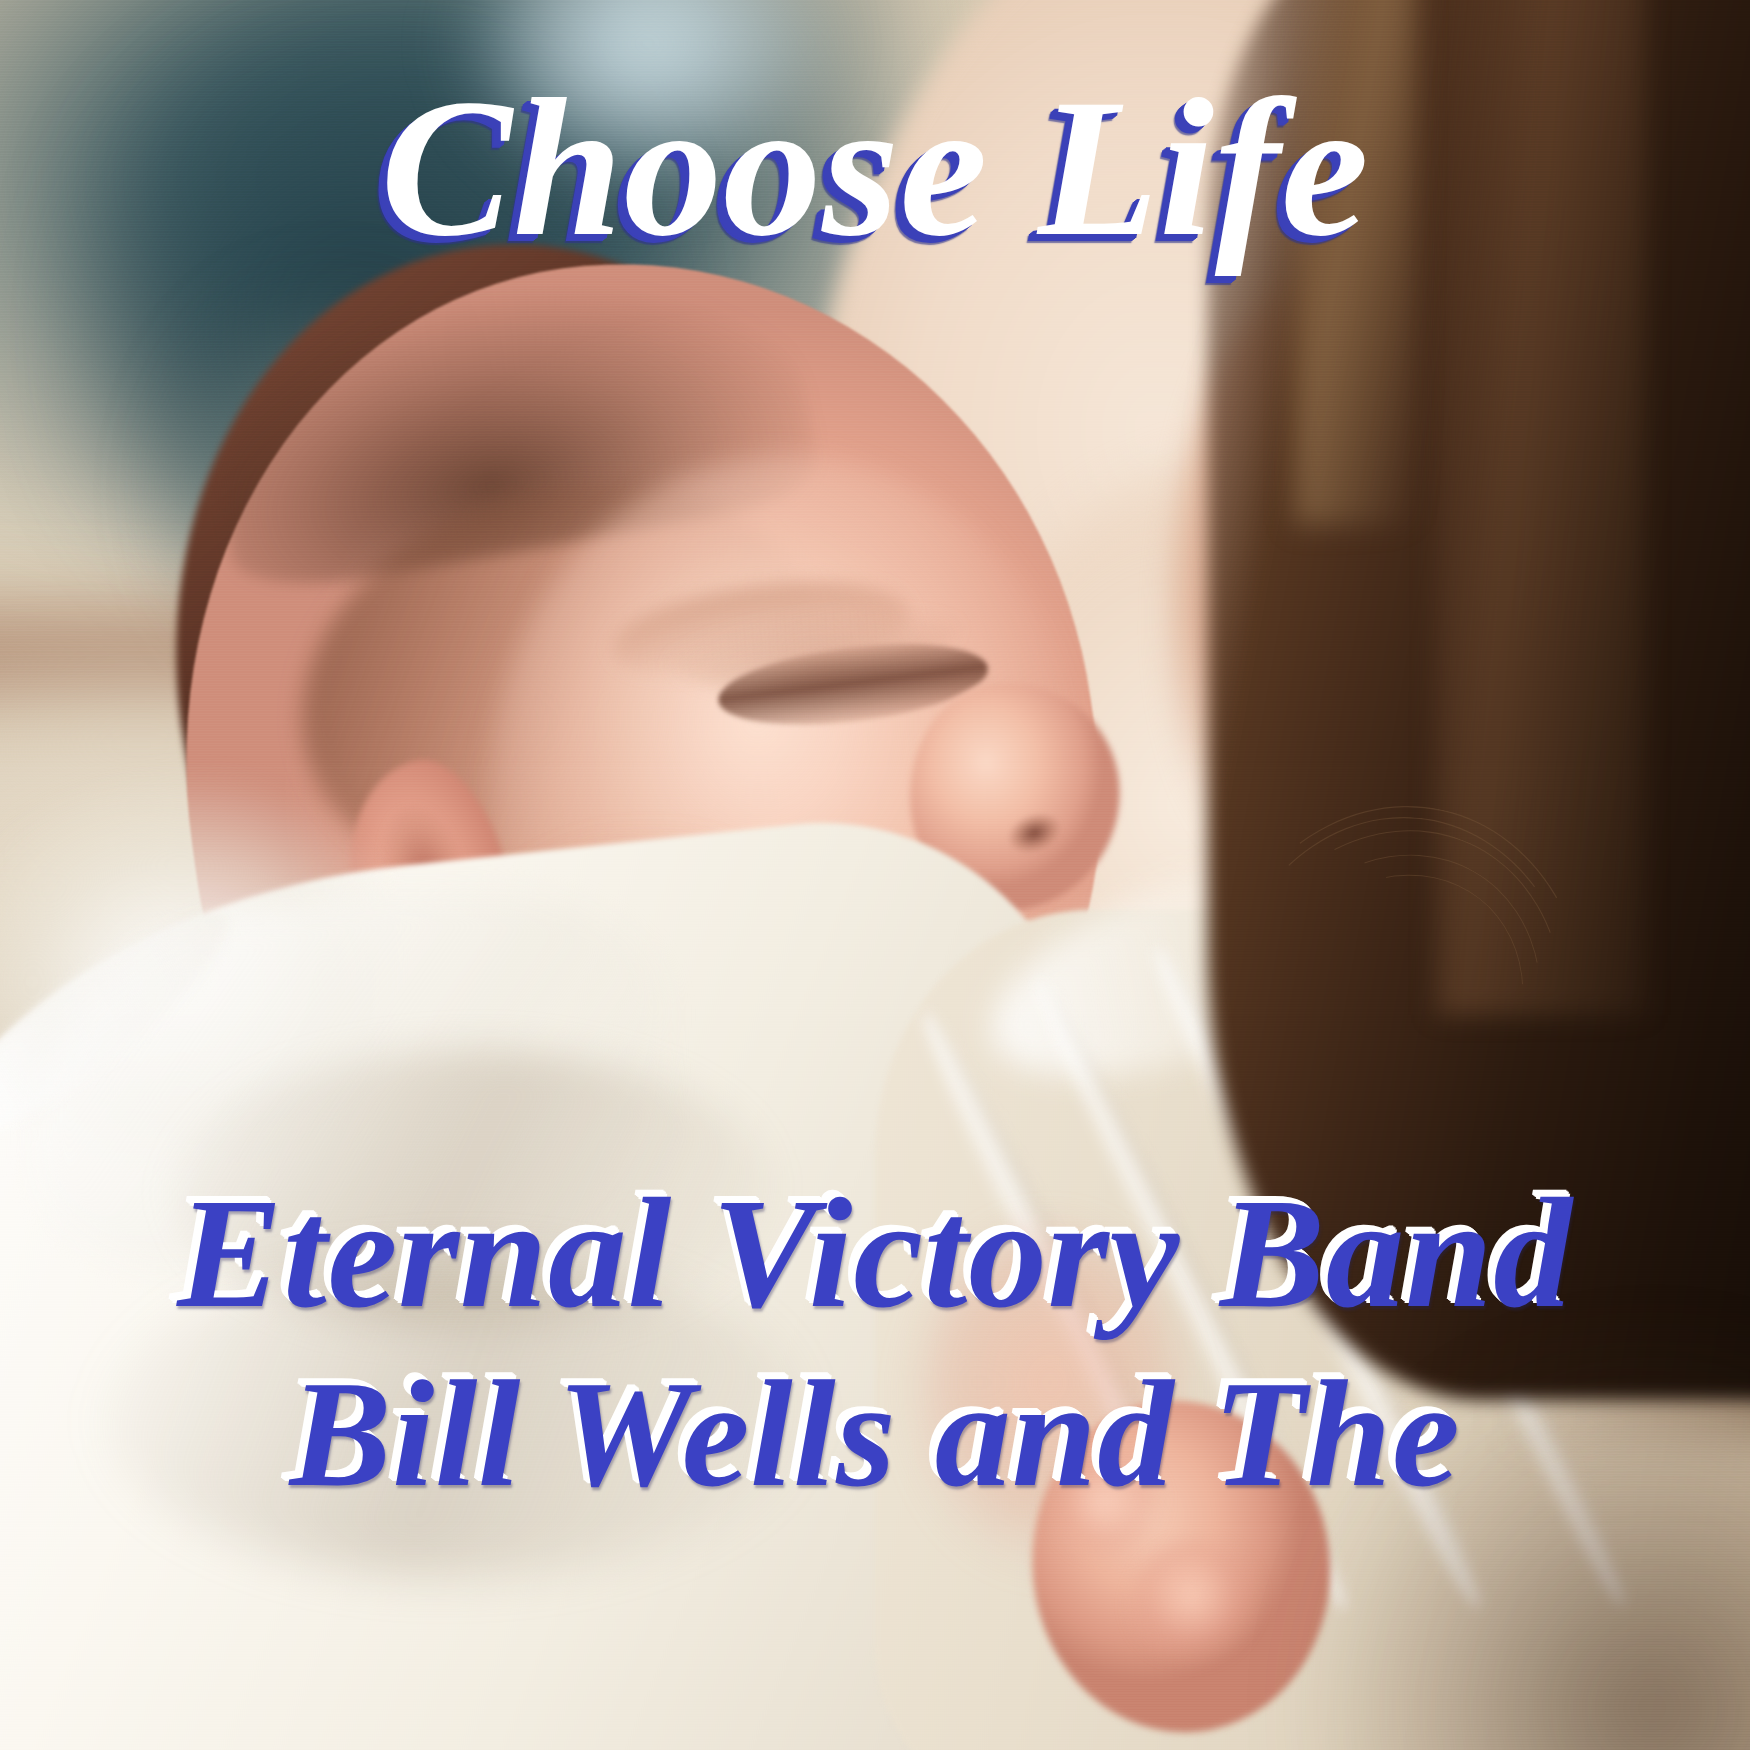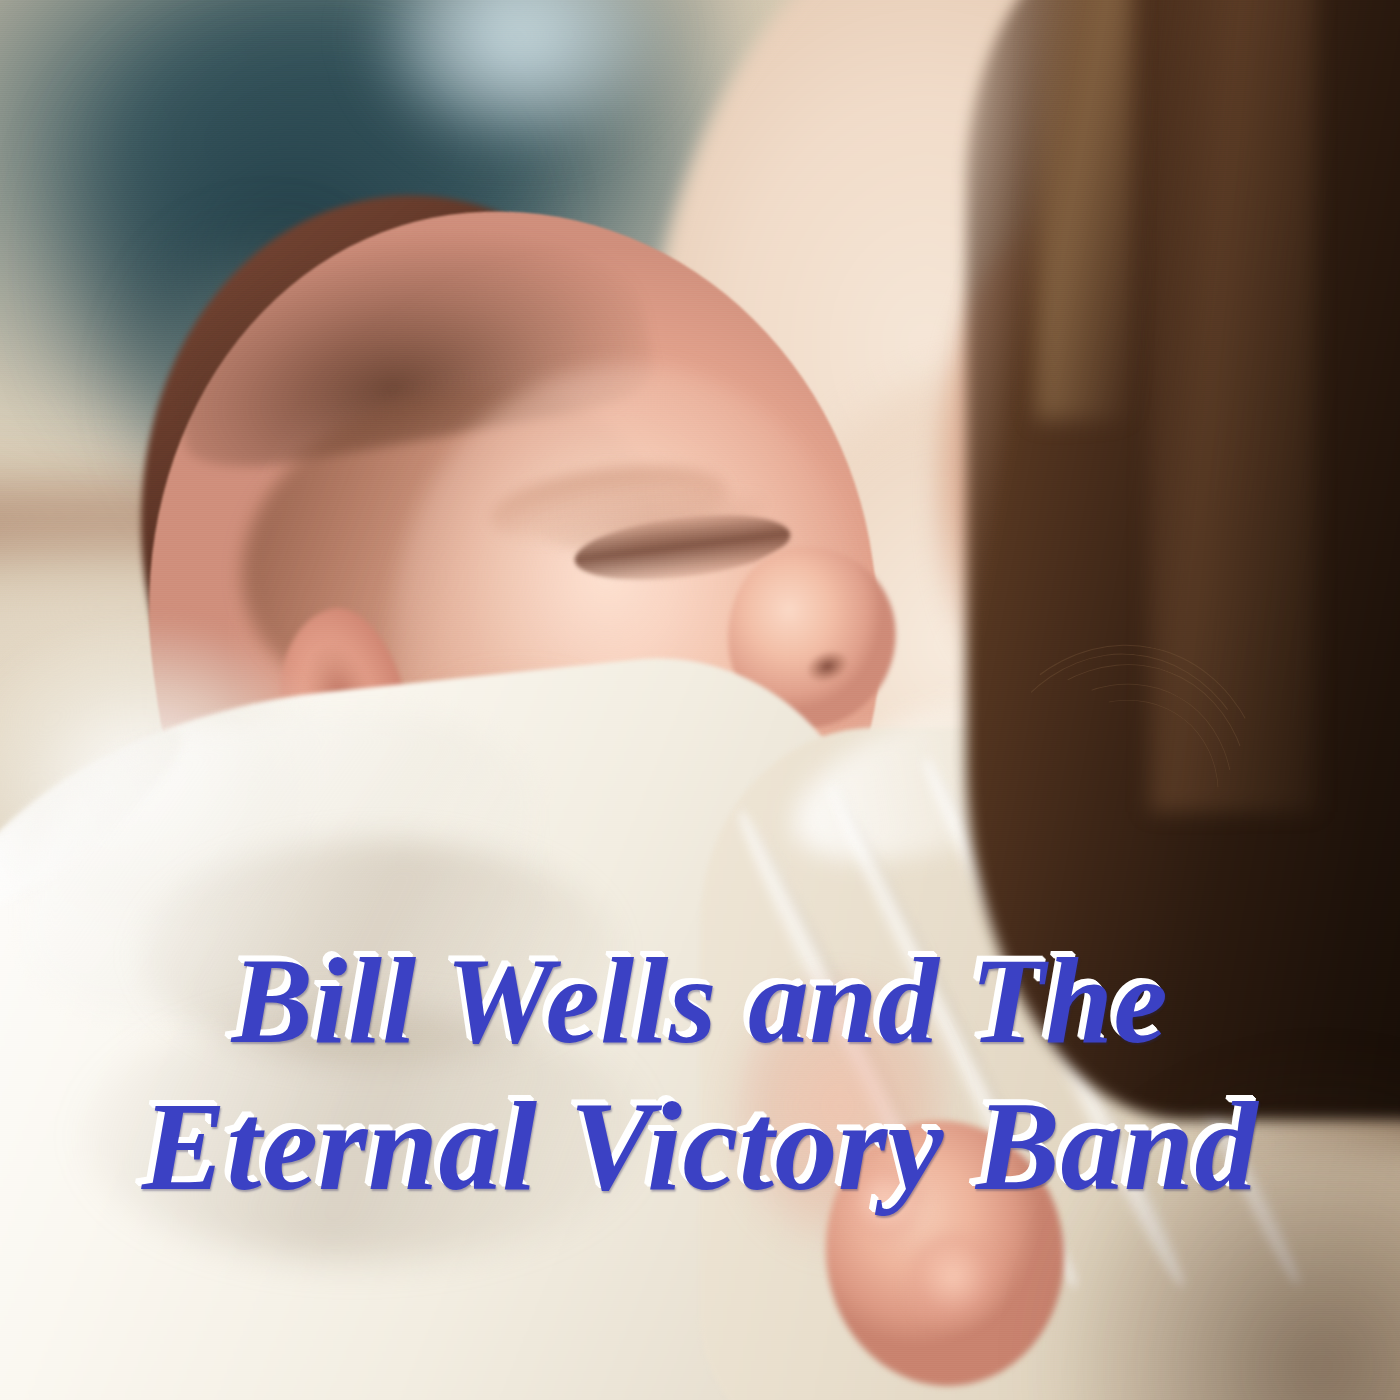--- a/index.html
+++ b/index.html
@@ -507,19 +507,22 @@
         <span></span>
         <span></span>
         <span></span>
         <span></span>
     </div>
 
     <div class="vignette-br"></div>
     <div class="grain"></div>
   </div>
 
+  <div class="title-wrap">
+    <span class="album-title">Choose Life</span>
+  </div>
 
   <div class="artist-wrap">
+    <span class="artist-line line-2">Eternal Victory Band</span>
     <span class="artist-line line-1">Bill Wells and The</span>
-    <span class="artist-line line-2">Eternal Victory Band</span>
   </div>
 
 </div>
 
 </body></html>

